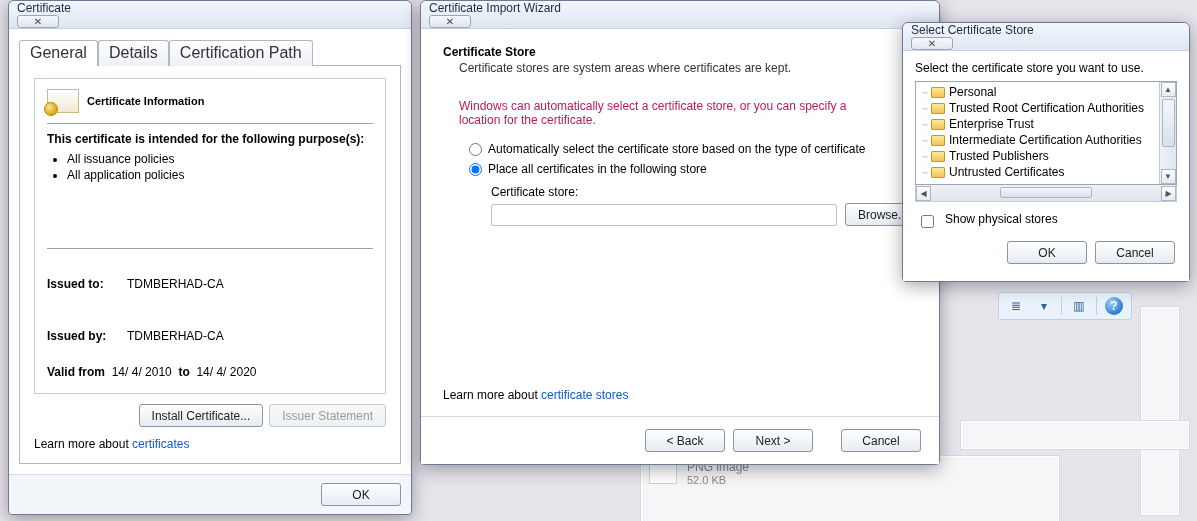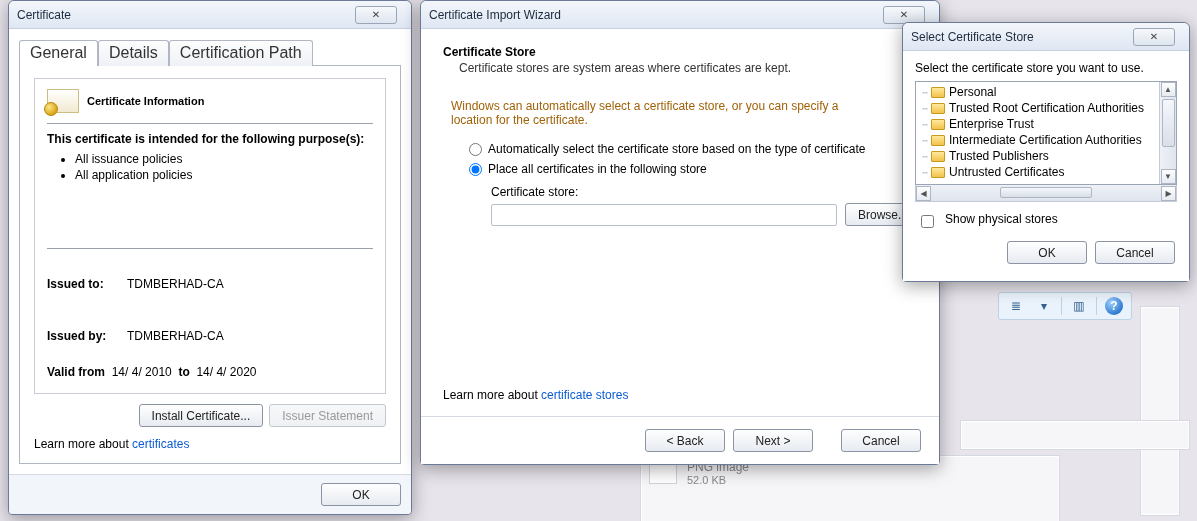--- a/index.html
+++ b/index.html
@@ -20,25 +20,25 @@
     border-radius: 6px 6px 4px 4px;
     box-shadow: 0 4px 18px rgba(0,0,0,0.35);
     display: flex;
     flex-direction: column;
   }
   .titlebar {
     height: 28px;
     background: linear-gradient(#f3f6fb, #dfe7f3);
     border-bottom: 1px solid #c7d0df;
     display: flex;
-    align-items: center;
-    padding: 0 12px 0 8px;
+    padding: 0 2px 0 8px;
     border-radius: 6px 6px 0 0;
     font-size: 12px;
     color: #1b2a3d;
+    flex-direction: column;
   }
   .titlebar .title { flex: 1; }
   .close-btn {
     width: 42px; height: 18px;
     border: 1px solid #9aa6b8;
     border-radius: 3px;
     background: linear-gradient(#f6f8fb,#dfe6ef);
     display: flex; align-items: center; justify-content: center;
     font-size: 10px; color: #444;
     cursor: default;
@@ -91,21 +91,21 @@
   }
   .cert-icon::after{
     content:""; position:absolute; left:-4px; bottom:-4px;
     width:12px;height:12px;border-radius:50%;
     background:radial-gradient(circle at 35% 35%, #ffe48a, #d9a514 70%);
     border:1px solid #b8870a;
   }
   .cert-heading { font-weight: bold; font-size: 11px;}
   .hr { height:1px; background:#9aa1ad; margin: 4px 0 8px; }
   .purpose-title { font-weight: bold; margin-bottom:6px;}
-  ul.purposes{ margin:0 0 0 28px; padding:0;}
+  ul.purposes{ margin:0 0 0 20px; padding:0;}
   ul.purposes li{ margin:0 0 2px; }
   .kv { display:flex; margin: 20px 0 18px; align-items: flex-end;}
   .kv .k{ width:80px; font-weight:bold; text-align:left;}
   .kv .v{ }
   .validrow{ margin-top:4px;}
   .validrow b{font-weight:bold;}
   .cert-actions{ display:flex; justify-content:flex-end; gap:6px; margin-top:10px;}
   .btn{
     min-width: 80px;
     height: 23px;
@@ -126,21 +126,21 @@
     display:flex; justify-content:flex-end; gap:8px;
     background:#f2f5f9;
     border-radius:0 0 4px 4px;
   }
 
   
   #wizard-window{ left: 420px; top:0; width: 520px; height: 465px;}
   #wizard-window .body{ padding:10px 18px 0;}
   .wiz-section-title{ font-weight:bold; margin:6px 0 2px 4px;}
   .wiz-section-sub{ color:#333; margin:0 0 16px 20px;}
-  .wiz-text{ margin:8px 0 12px 12px; color:#a16207; max-width:430px;}
+  .wiz-text{ margin:8px 0 12px 20px; color:#be185d; max-width:430px;}
   .radio-row{ display:flex; align-items:center; gap:6px; margin:3px 0 3px 30px;}
   .radio-row input{ margin:0;}
   .store-sub{ margin:6px 0 0 52px;}
   .store-input-row{ display:flex; gap:8px; align-items:center; margin:4px 0 0 52px;}
   .textbox{
     flex:1; height:22px; border:1px solid #b9c0cd; background:#fff;
     border-radius:2px;
   }
 
   

